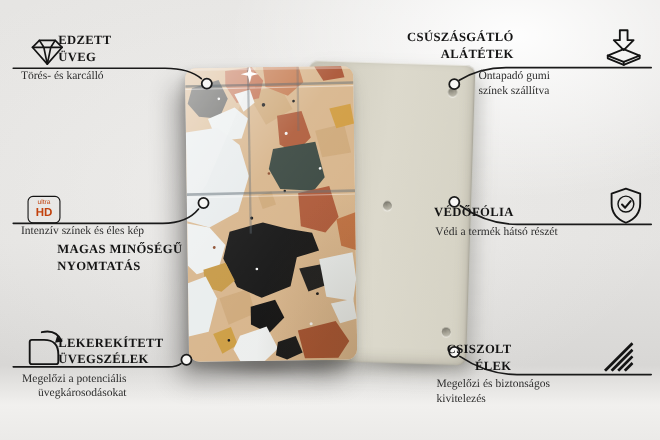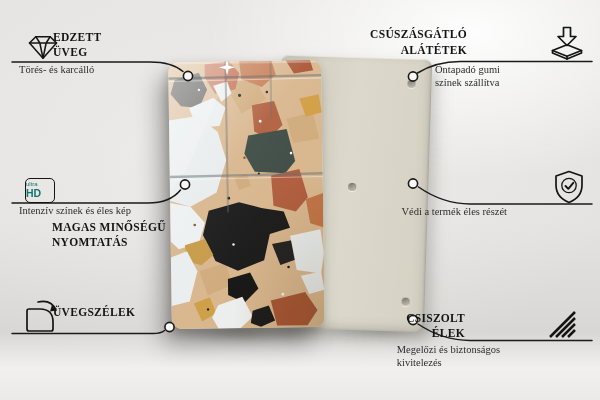--- a/index.html
+++ b/index.html
@@ -40,21 +40,21 @@
   .title{font-size:11.5px;font-weight:bold;letter-spacing:.3px;line-height:15px;color:#141414;}
   .title.rt{text-align:right;}
   .subtitle{font-size:10.5px;line-height:12.5px;color:#2d2d2d;text-align:right;}
   .subtitle.rt{text-align:left;}
 
   .c1-icon{left:24px;top:34px;width:38px;height:27px;}
   .c1-title{left:53px;top:30px;}
   .c1-sub{left:19px;top:64px;}
 
   .hdbox{left:25px;top:178px;width:30px;height:25px;border:1.8px solid #141414;border-radius:5px;
-         box-sizing:border-box;text-align:left;font-family:"Liberation Sans",sans-serif;color:#0f766e;}
+         box-sizing:border-box;text-align:center;font-family:"Liberation Sans",sans-serif;color:#c2410c;}
   .hdbox .u{font-size:6px;line-height:7px;margin-top:2px;}
   .hdbox .h{font-size:10.5px;font-weight:bold;line-height:11px;}
   .c2-title{left:52px;top:172px;margin-top:48px;}
   .c2-sub{left:19px;top:205px;}
 
   .c3-icon{left:23px;top:297px;width:38px;height:38px;}
   .c3-title{left:53px;top:305px;line-height:14.5px;}
   .c3-sub{left:20px;top:339px;}
 
   .c4-title{right:53px;top:27px;line-height:15.5px;}
@@ -215,49 +215,57 @@
     </div>
 
     <svg class="abs c3-icon" viewBox="0 0 38 38">
       <g class="ico">
         <path d="M4 14 Q4 12 6 12 H17 Q30 12 30 25 V32 Q30 34 28 34 H6 Q4 34 4 32 Z"></path>
         <path d="M15 5 Q28 2 33 13"></path>
         <path d="M29 8 L33.5 13.5 L27 14.5" fill="#141414" stroke="none"></path>
       </g>
     </svg>
     <div class="abs title c3-title">
+      <div>LEKEREKÍTETT</div>
       <div>ÜVEGSZÉLEK</div>
+    </div>
+    <div class="abs subtitle c3-sub">
+      <div>Megelőzi a potenciális</div>
+      <div>üvegkárosodásokat</div>
     </div>
 
     <div class="abs title rt c4-title">
       <div>CSÚSZÁSGÁTLÓ</div>
       <div>ALÁTÉTEK</div>
     </div>
     <svg class="abs c4-icon" viewBox="0 0 34 34">
       <g class="ico">
         <path d="M13.5 1.5 H20.5 V10.5 H26 L17 19.5 L8 10.5 H13.5 Z"></path>
         <path d="M2.5 24.5 L17 18.7 L31.5 24.5 L17 30.3 Z"></path>
         <path d="M2.5 24.5 V27 L17 33 L31.5 27 V24.5"></path>
         <path d="M17 30.3 V33"></path>
       </g>
     </svg>
     <div class="abs subtitle rt c4-sub">
       <div>Öntapadó gumi</div>
       <div>színek szállítva</div>
     </div>
 
+    <div class="abs title rt c5-title">
+      <div>VÉDŐFÓLIA</div>
+    </div>
     <svg class="abs c5-icon" viewBox="0 0 32 34">
       <g class="ico">
         <path d="M16 1.5 L29 6 V15 C29 24 23.5 29.5 16 32.5 C8.5 29.5 3 24 3 15 V6 Z"></path>
         <circle cx="16" cy="15.5" r="7.2" stroke-width="1.3"></circle>
         <path d="M12.5 16 L15.3 18.8 L20.3 12.8" stroke-width="1.9"></path>
       </g>
     </svg>
     <div class="abs subtitle rt c5-sub">
-      <div>Védi a termék éles részét</div>
+      <div>Védi a termék hátsó részét</div>
     </div>
 
     <div class="abs title rt c6-title">
       <div>CSISZOLT</div>
       <div>ÉLEK</div>
     </div>
     <svg class="abs c6-icon" viewBox="0 0 28 28">
       <g stroke="#141414" stroke-width="2.5" stroke-linecap="butt">
         <line x1="20" y1="27" x2="27" y2="20"></line>
         <line x1="14" y1="27" x2="27" y2="14"></line>

